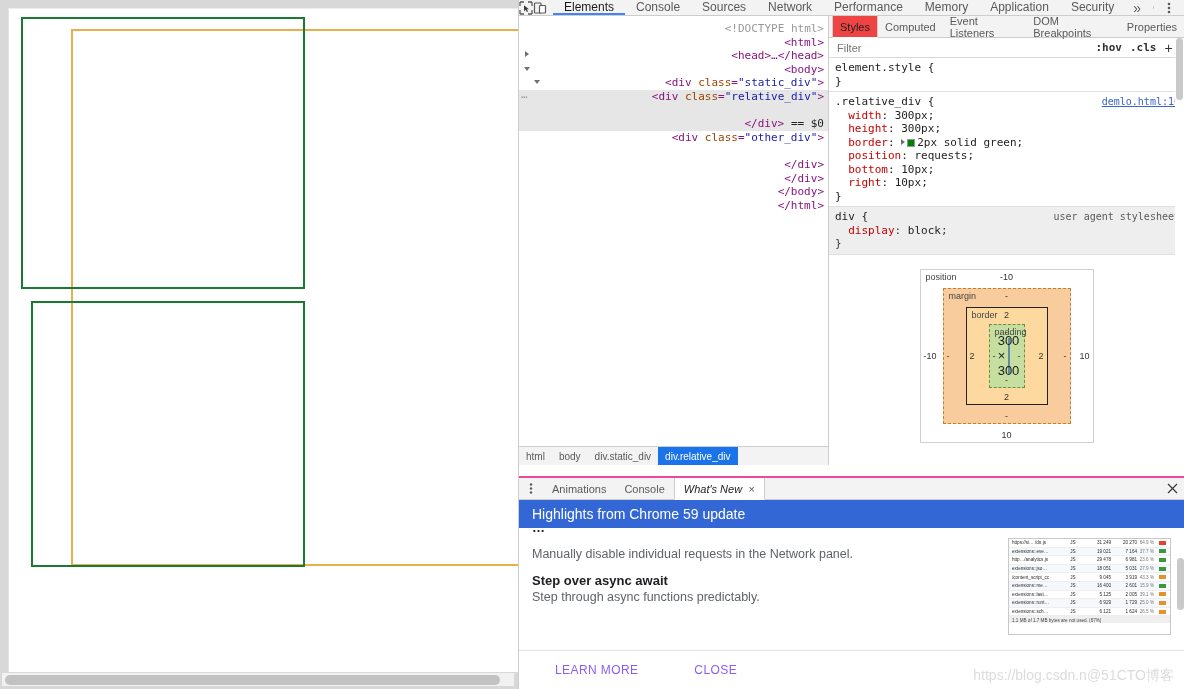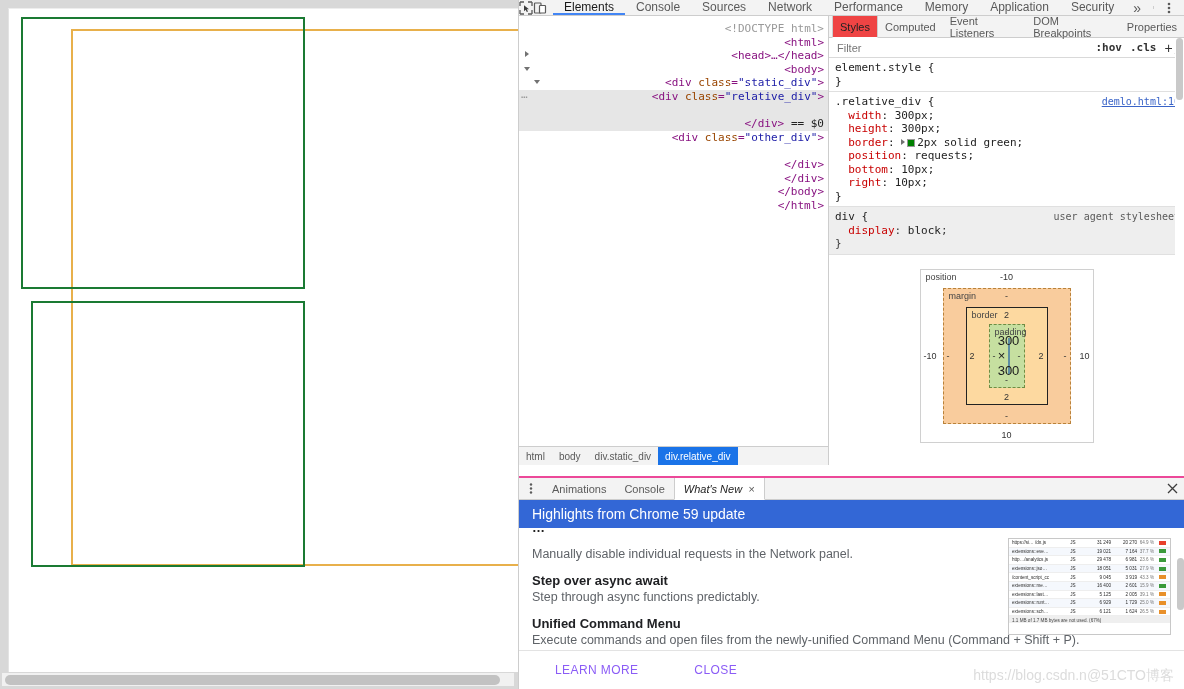--- a/index.html
+++ b/index.html
@@ -403,24 +403,20 @@
       <div id="wn-body">
         <div class="wn-clip">…</div>
         <div id="wn-list" style="position:absolute;left:13px;top:7px;width:610px;">
             <div class="wn-block">
               <div class="wn-p" style="max-width: 600px;">Manually disable individual requests in the Network panel.</div>
             </div>
             <div class="wn-block">
               <div class="wn-h">Step over async await</div>
               <div class="wn-p" style="max-width: 600px;">Step through async functions predictably.</div>
             </div>
-            <div class="wn-block">
-              <div class="wn-h">Unified Command Menu</div>
-              <div class="wn-p" style="max-width: 600px;">Execute commands and open files from the newly-unified Command Menu (Command + Shift + P).</div>
-            </div>
           </div>
 
         <div id="wn-thumb">
           <div id="nt-rows">
               <div class="nt-row">
                 <span class="nt-c1">https://si…  /dn.js</span>
                 <span class="nt-c2">JS</span>
                 <span class="nt-c3">31 249</span>
                 <span class="nt-c4">20 270</span>
                 <span class="nt-c5">64.9 %</span>

